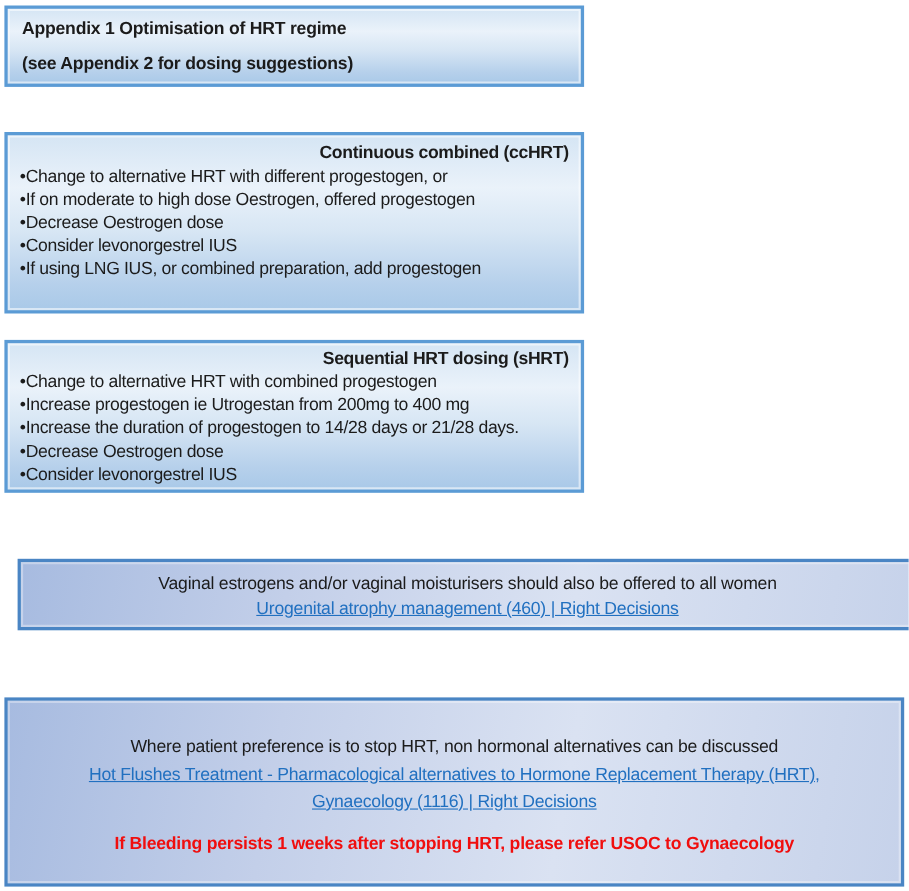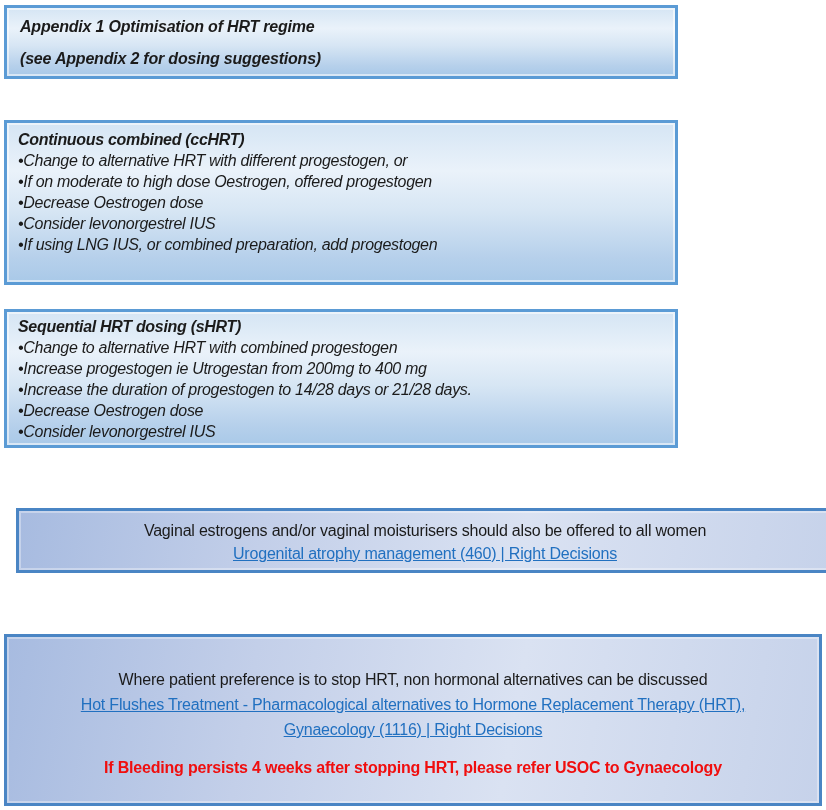--- a/index.html
+++ b/index.html
@@ -14,39 +14,38 @@
   }
   .page { position: absolute; inset: 0; }
 
   .box {
     position: absolute;
     left: 4px;
     border: 3px solid #5B9BD5;
     box-shadow: inset 0 0 0 2px rgba(255,255,255,0.55);
   }
   .box.narrow {
-    width: 674px;
+    width: 527px;
     background: linear-gradient(180deg, #D5E5F4 0%, #EAF2FA 30%, #D7E6F4 55%, #B6D0EB 85%, #A9C9E8 100%);
-    font-style: italic;
   }
   .box.wide {
     width: 818px;
     border-color: #4A85C4;
     box-shadow: inset 0 0 0 2px rgba(255,255,255,0.35);
     background: linear-gradient(100deg, #A7BBE0 0%, #C3CFE9 30%, #DAE2F2 62%, #C6D2EA 100%);
     text-align: center;
   }
 
   #header-box { top: 5px; height: 74px; padding: 10px 13px; }
   #header-box p { font-weight: bold; font-size: 16px; letter-spacing: -0.2px; }
   #header-box p + p { margin-top: 14px; }
 
   #cchrt-box { top: 120px; height: 165px; padding: 6px 11px; }
   #shrt-box  { top: 309px; height: 139px; padding: 4px 11px; }
-  .list-box .box-title { font-weight: bold; }
+  .list-box .box-title { font-weight: bold; text-align: right; }
   .list-box div, .list-box p {
     font-size: 16px;
     line-height: 21px;
     letter-spacing: -0.3px;
     white-space: nowrap;
   }
 
   #vaginal-box { top: 508px; height: 65px; padding-top: 8px; margin-left: 12px; }
   #vaginal-box p, #vaginal-box a { font-size: 16px; line-height: 23px; letter-spacing: -0.2px; }
 
@@ -98,16 +97,16 @@
   </section>
 
   <section class="box wide" id="vaginal-box">
     <p>Vaginal estrogens and/or vaginal moisturisers should also be offered to all women</p>
     <a class="doc-link" href="#">Urogenital atrophy management (460) | Right Decisions</a>
   </section>
 
   <section class="box wide" id="stop-hrt-box">
     <p>Where patient preference is to stop HRT, non hormonal alternatives can be discussed</p>
     <a class="doc-link" id="stop-hrt-link" href="#">Hot Flushes Treatment - Pharmacological alternatives to Hormone Replacement Therapy (HRT), Gynaecology (1116) | Right Decisions</a>
-    <p class="alert-line">If Bleeding persists 4 weeks after stopping HRT, please refer USOC to Gynaecology</p>
+    <p class="alert-line">If Bleeding persists 1 weeks after stopping HRT, please refer USOC to Gynaecology</p>
   </section>
 
 </div>
 
 </body></html>

